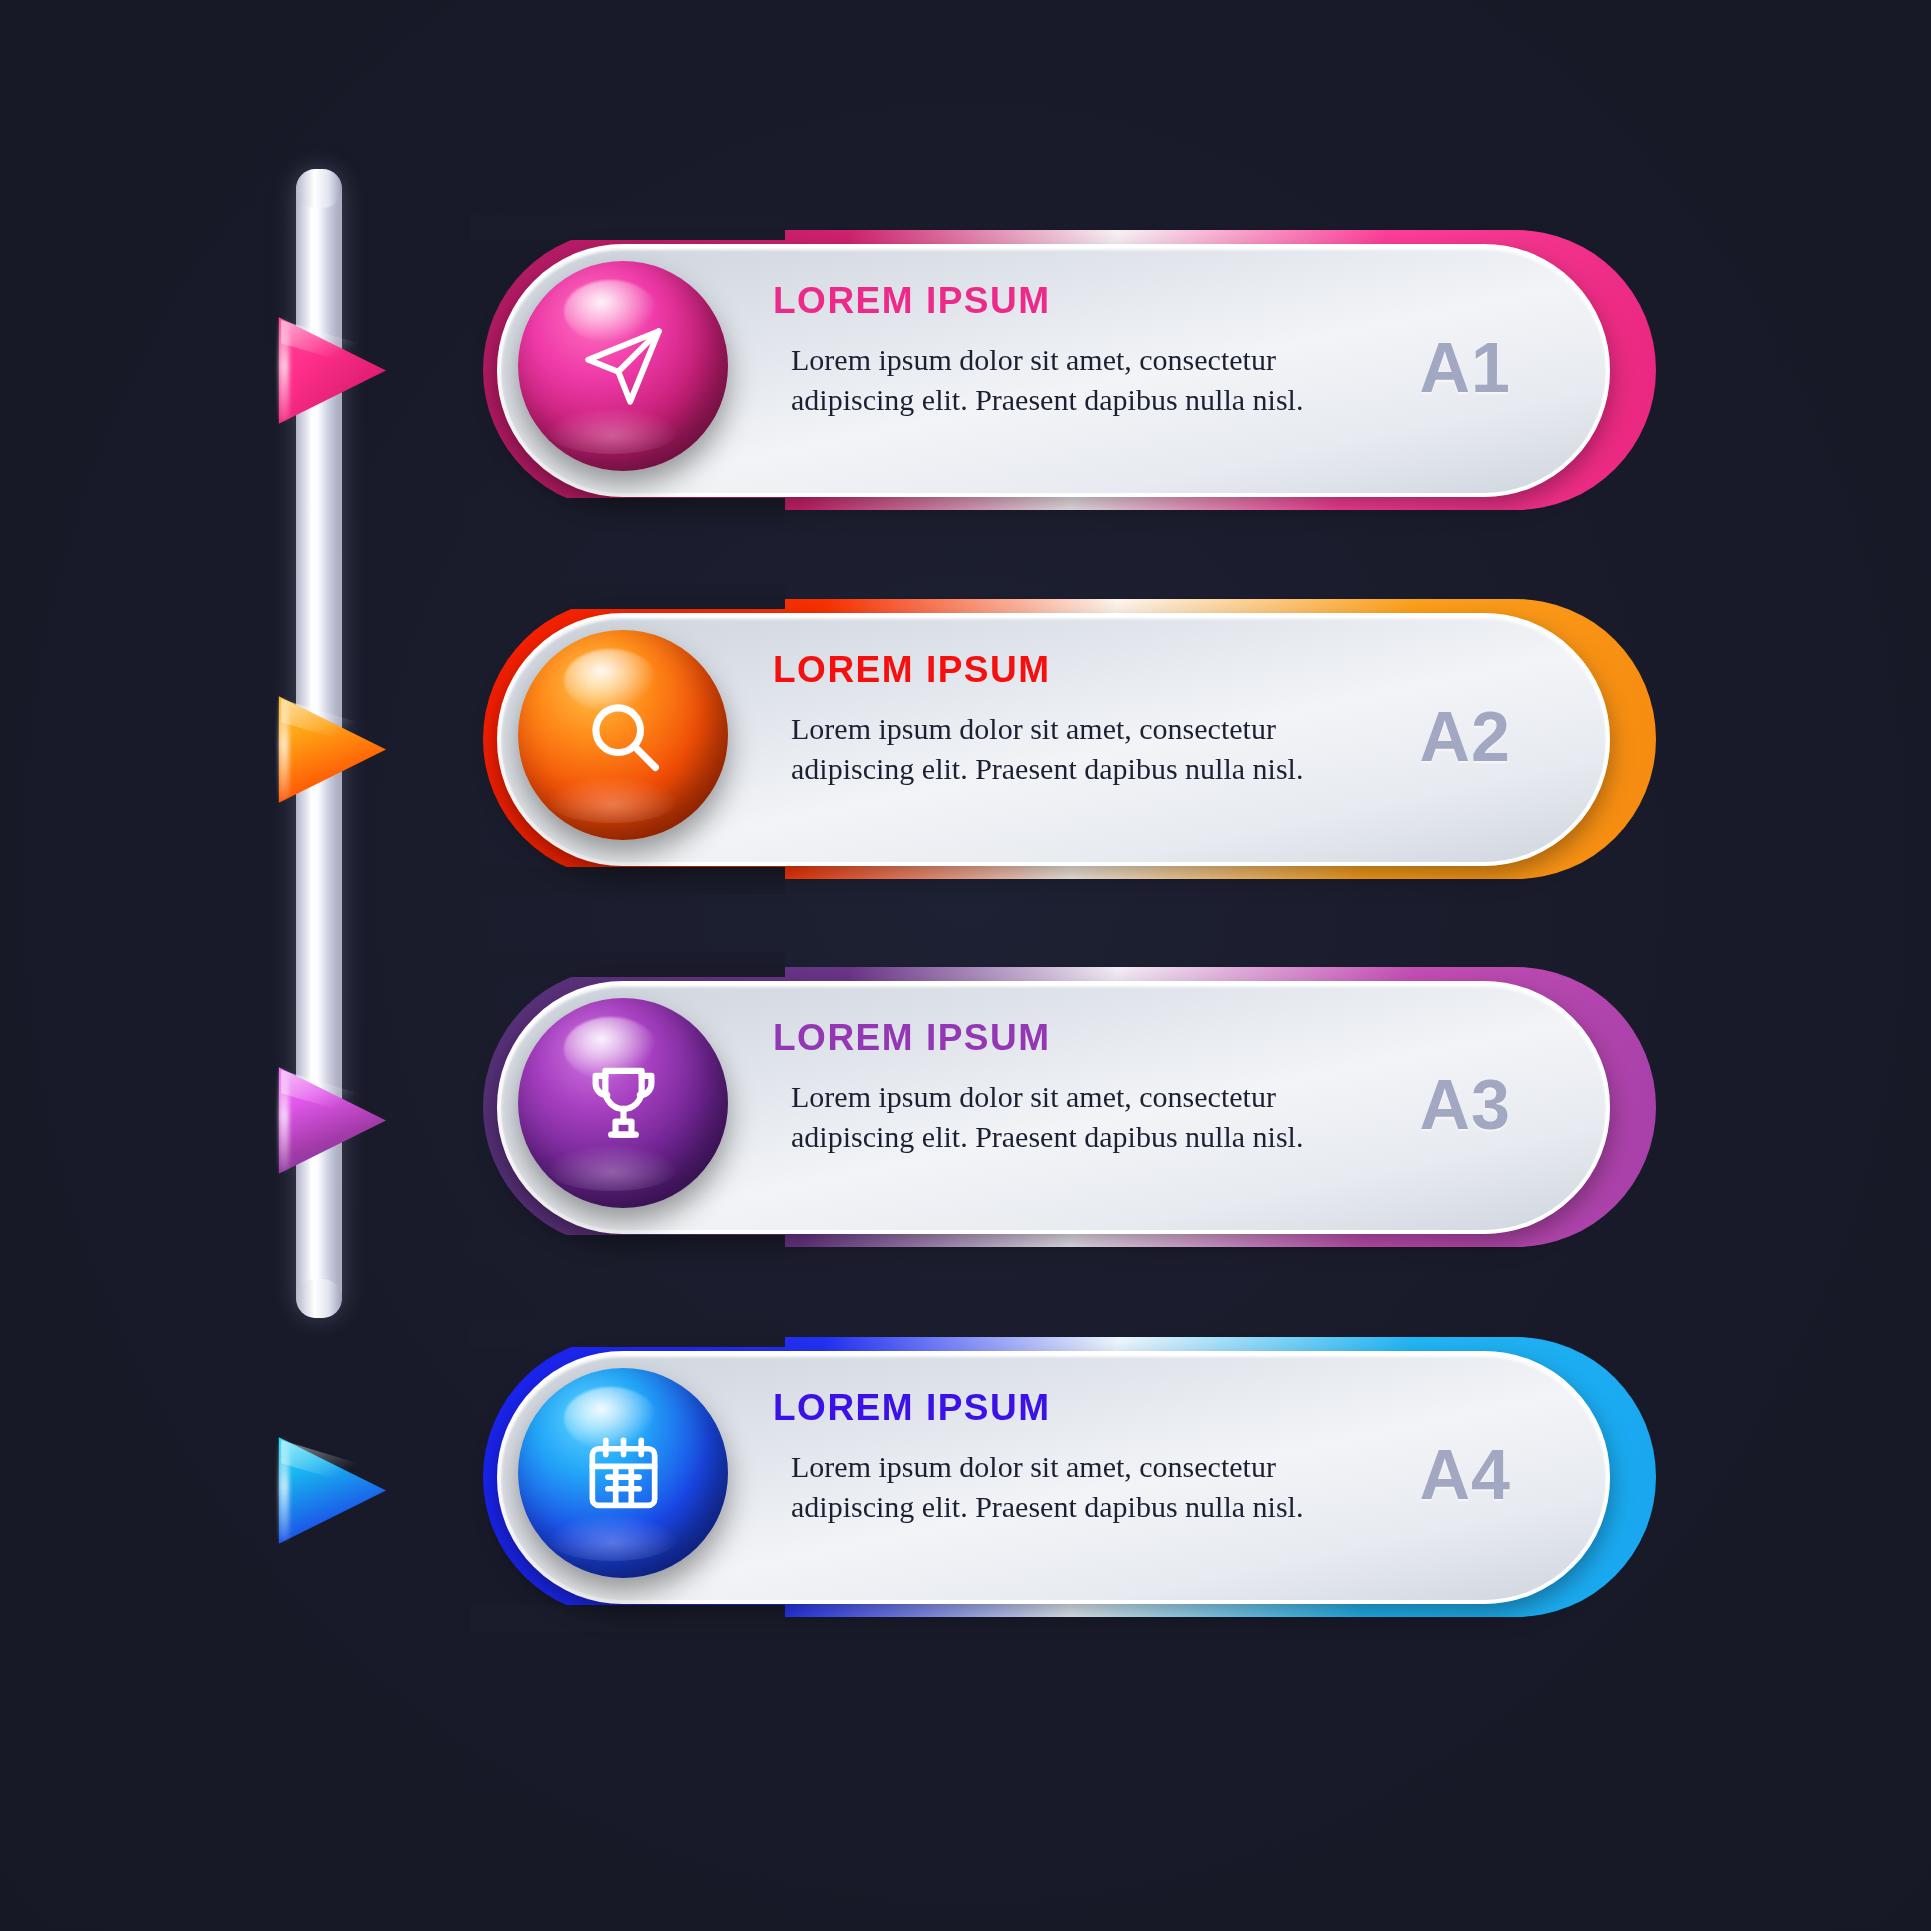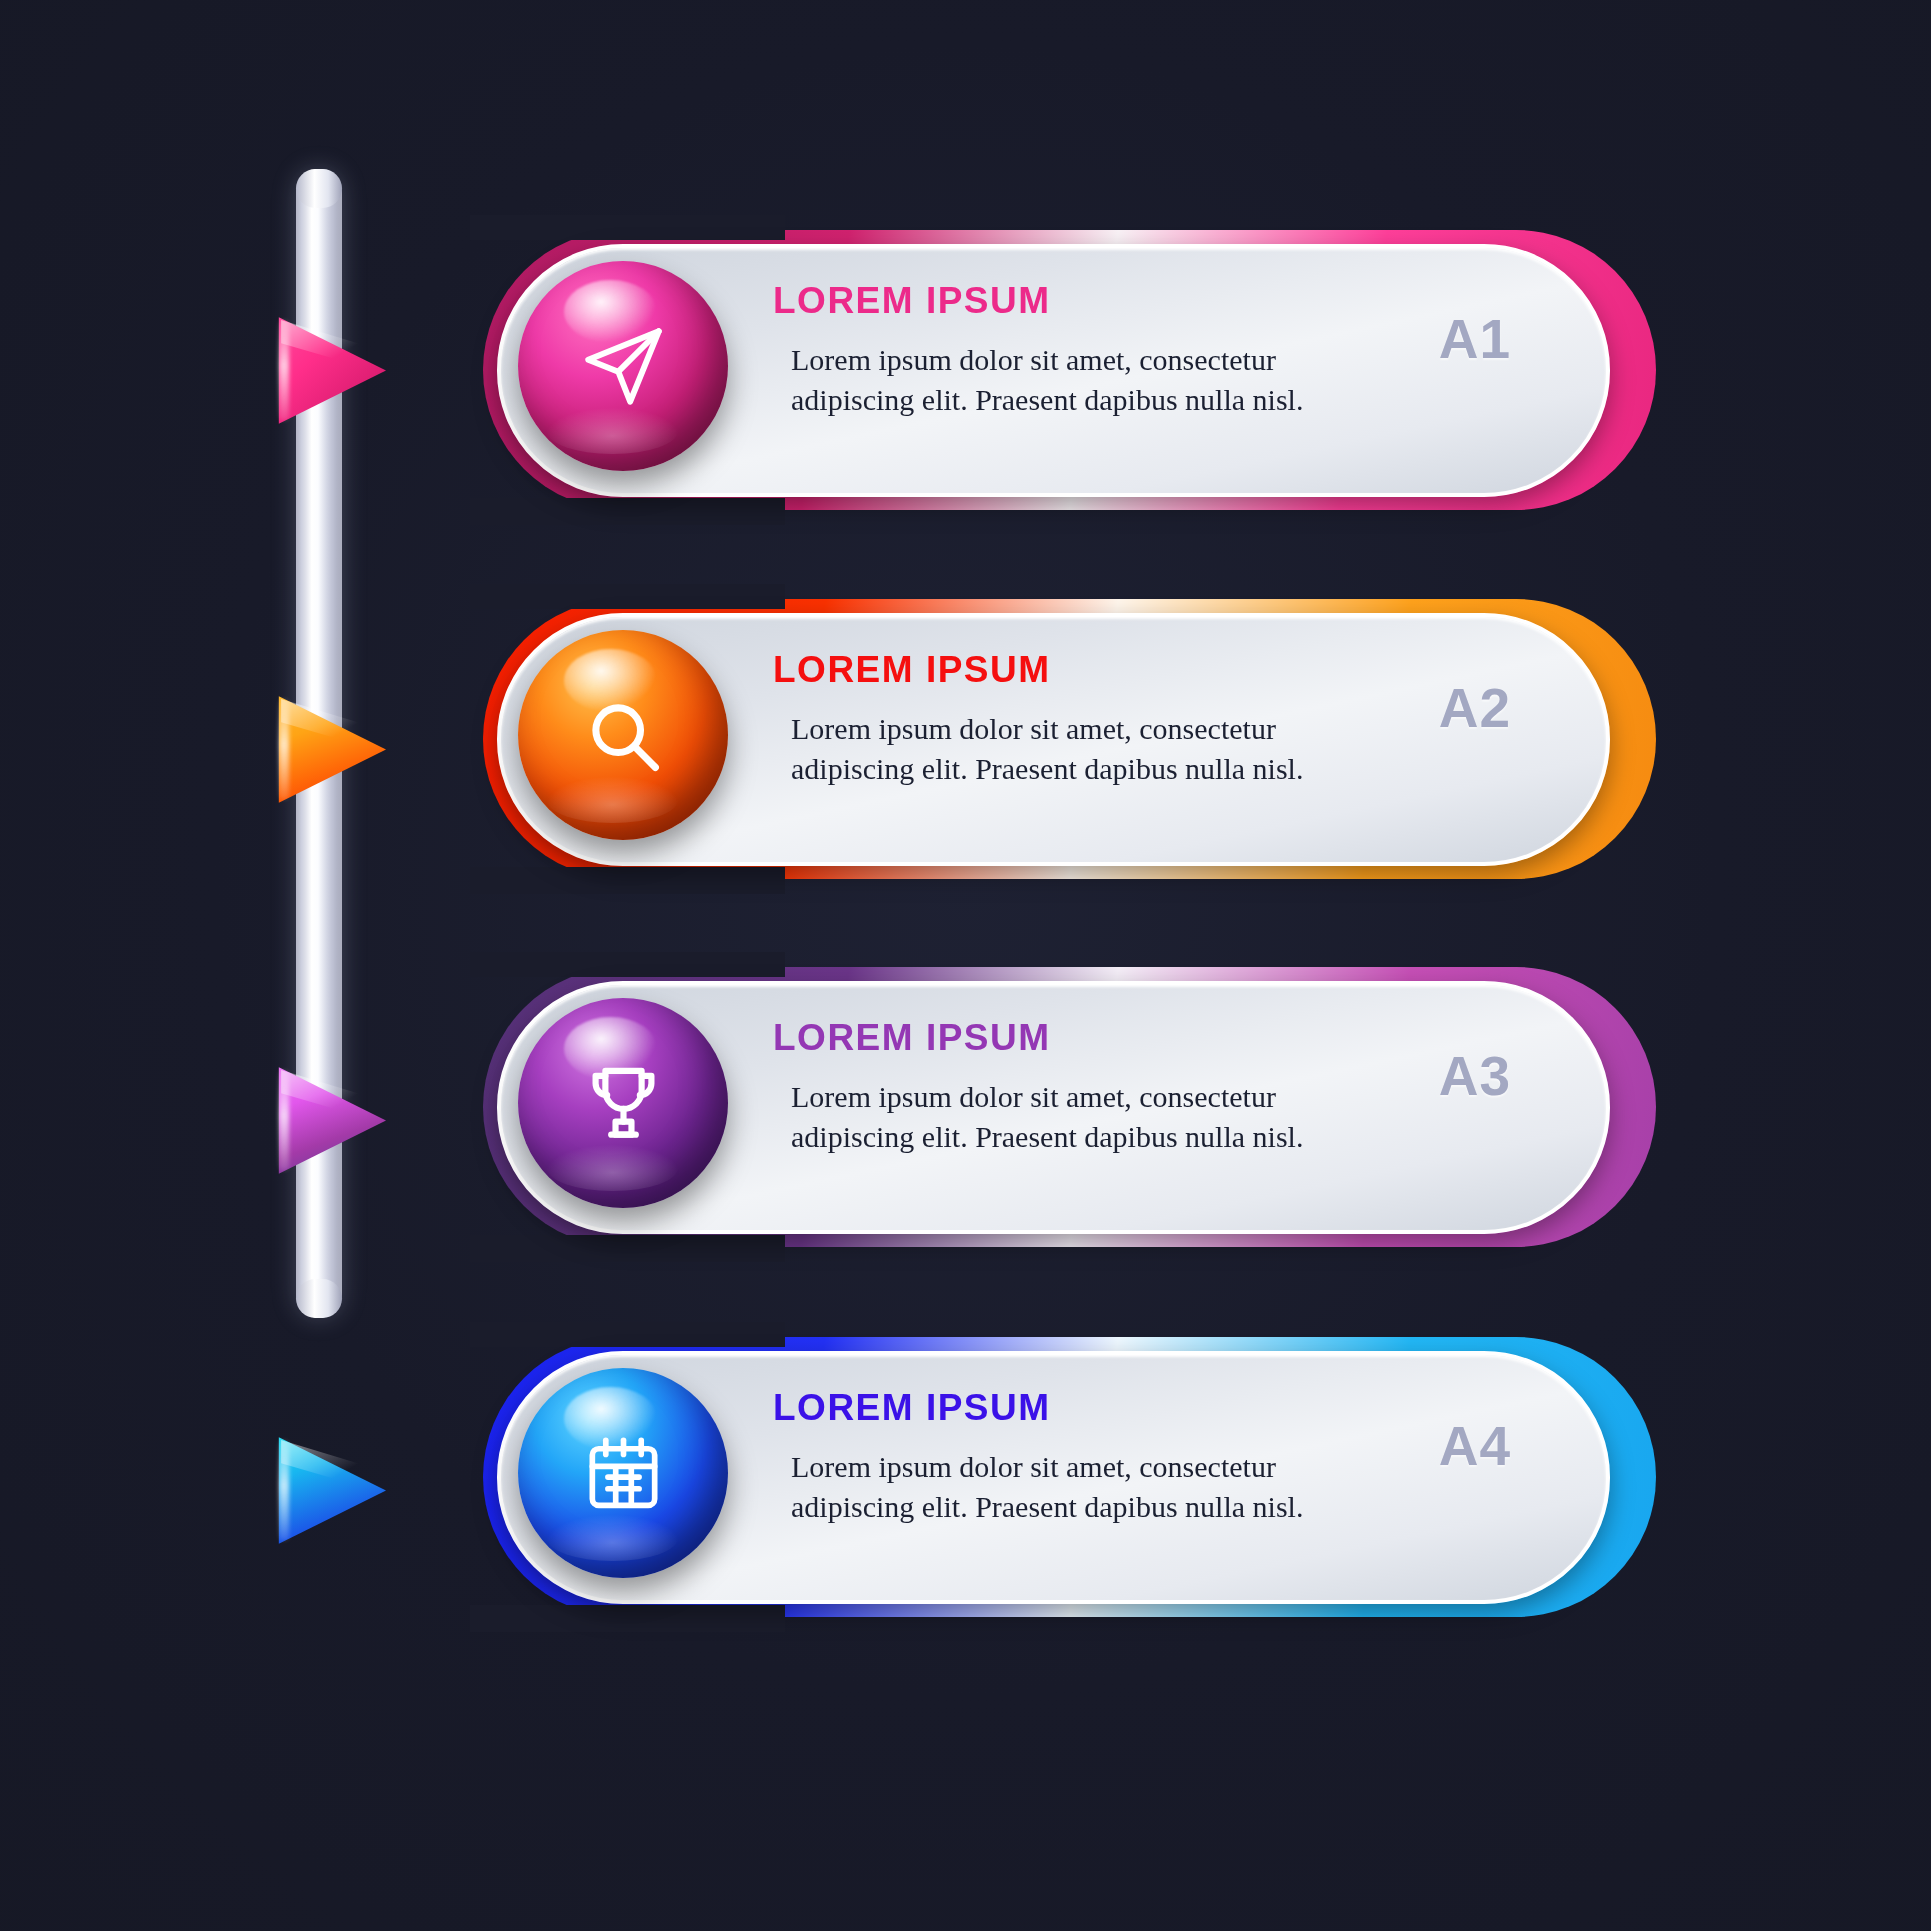--- a/index.html
+++ b/index.html
@@ -94,22 +94,22 @@
   .body{position:absolute;left:290px;top:50px;width:618px;}
   .title{
     font-size:37px;font-weight:bold;letter-spacing:1.5px;margin:0 0 13.5px 0;
     font-family:"Liberation Sans", sans-serif;
   }
   .desc{
     font-size:30px;line-height:1.32;color:#1b2032;margin:18px;
     font-family:"Liberation Serif", serif;
   }
   .badge{
-    position:absolute;right:145px;top:77px;
-    font-size:55px;font-weight:bold;color:#a3a8c2;letter-spacing:1px;
+    position:absolute;right:145px;top:98px;
+    font-size:70px;font-weight:bold;color:#a3a8c2;letter-spacing:1px;
     text-shadow:0 1.9px 1.9px rgba(255,255,255,.6);
   }
 </style>
 </head>
 <body>
 
 <div class="stage">
 
   <div class="rail"></div>
   <div class="rail-cap top"></div>

